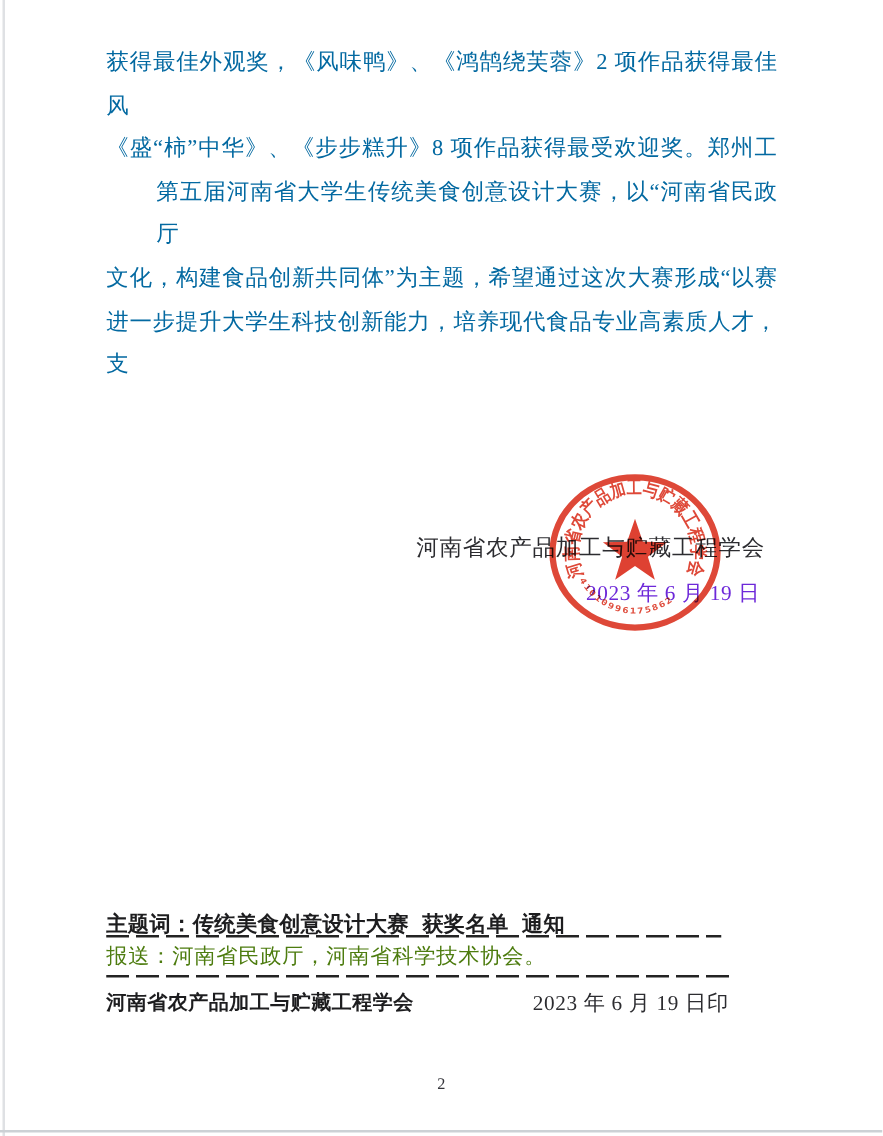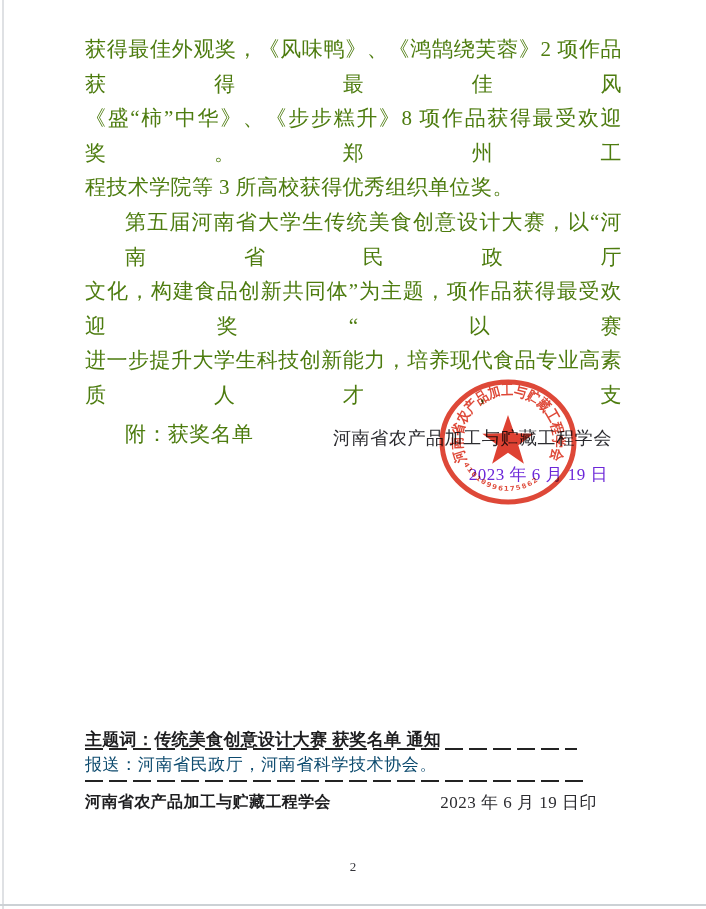--- a/index.html
+++ b/index.html
@@ -6,21 +6,21 @@
   body{
     width:706px;height:909px;position:relative;overflow:hidden;
     background:#ffffff;
     font-family:"Liberation Serif","DejaVu Serif",serif;
   }
   .edge-left{position:absolute;left:2px;top:0;width:2px;height:909px;background:#dfe1e4;}
   .edge-bottom{position:absolute;left:0;top:904px;width:706px;height:2px;background:#ccd1d5;}
 
   .body-text{
     position:absolute;left:85px;top:32px;width:537px;
-    font-size:21px;line-height:34.6px;color:#4d7c0f;letter-spacing:.4px;
+    font-size:18px;line-height:34.6px;color:#0369a1;letter-spacing:.4px;
   }
   .bline{width:537px;white-space:nowrap;}
   .bline.j{white-space:normal;text-align:justify;text-align-last:justify;}
   .bline.indent{padding-left:40px;width:497px;}
   .bline.att{margin-top:4px;padding-left:40px;}
 
   .sig-org{
     position:absolute;top:426px;right:94px;
     font-size:18px;color:#2c2c30;letter-spacing:.6px;white-space:nowrap;
   }
@@ -35,63 +35,61 @@
   }
   .seal-ring{fill:none;stroke:#dc3a28;stroke-width:5;}
   .seal-arc-text{fill:#dc3a28;font-size:14.5px;font-weight:bold;
     font-family:"Liberation Sans","DejaVu Sans",sans-serif;}
   .seal-star{fill:#dc3222;}
   .seal-serial{fill:#dc3a28;font-size:6.5px;font-weight:bold;
     font-family:"DejaVu Sans Mono",monospace;letter-spacing:1px;}
 
   .subject-line{
     position:absolute;left:85px;top:728px;width:537px;
-    font-family:Liberation Sans, sans-serif;
+    font-family:Liberation Mono, monospace;
     font-weight:bold;font-size:17px;color:#1d1d1f;letter-spacing:.3px;white-space:nowrap;
   }
   .dash{
     position:absolute;height:2px;
     background:repeating-linear-gradient(90deg,#232323 0 18px,transparent 18px 24px);
   }
   .dash1{left:85px;top:748px;width:492px;}
   .dash2{left:85px;top:780px;width:501px;}
   .copyto-line{
     position:absolute;left:85px;top:753px;
-    font-size:17px;color:#0c4a6e;letter-spacing:.6px;white-space:nowrap;
+    font-size:17px;color:#4d7c0f;letter-spacing:.6px;white-space:nowrap;
   }
   .issuer{
     position:absolute;left:85px;top:792px;
     font-family:"Liberation Sans","DejaVu Sans",sans-serif;
     font-weight:bold;font-size:16px;color:#1d1d1f;letter-spacing:.4px;white-space:nowrap;
   }
   .print-date{
-    position:absolute;top:791px;right:109px;
+    position:absolute;top:791px;right:123px;
     font-size:17px;color:#2c2c30;letter-spacing:.5px;white-space:nowrap;
   }
   .page-num{
     position:absolute;left:0;top:859px;width:706px;text-align:center;
     font-size:13px;color:#34343a;
   }
 </style>
 </head>
 <body>
 
 <div class="page">
 
   <div class="edge-left"></div>
   <div class="edge-bottom"></div>
 
   <div class="body-text">
     <div class="bline j">获得最佳外观奖，《风味鸭》、《鸿鹄绕芙蓉》2 项作品获得最佳风</div>
     <div class="bline j">《盛“柿”中华》、《步步糕升》8 项作品获得最受欢迎奖。郑州工</div>
-    <div class="bline">程技术学院等 3 所高校获得优秀组织单位奖。</div>
     <div class="bline j indent">第五届河南省大学生传统美食创意设计大赛，以“河南省民政厅</div>
-    <div class="bline j">文化，构建食品创新共同体”为主题，项作品获得最受欢迎奖“以赛</div>
+    <div class="bline j">文化，构建食品创新共同体”为主题，希望通过这次大赛形成“以赛</div>
     <div class="bline j">进一步提升大学生科技创新能力，培养现代食品专业高素质人才，支</div>
-    <div class="bline att">附：获奖名单</div>
   </div>
 
   <div class="sig-org">河南省农产品加工与贮藏工程学会</div>
   <div class="sig-date">2023 年 6 月 19 日</div>
 
   <svg class="seal" viewBox="0 0 144 128" aria-hidden="true">
     <ellipse class="seal-ring" cx="72" cy="63" rx="66" ry="60"></ellipse>
     <defs>
       <path id="sealArc" d="M30.3 81.4 A46 46 0 1 1 113.7 81.4" fill="none"></path>
       <path id="sealNum" d="M26.7 83.1 A50 50 0 0 0 117.3 83.1" fill="none"></path>

